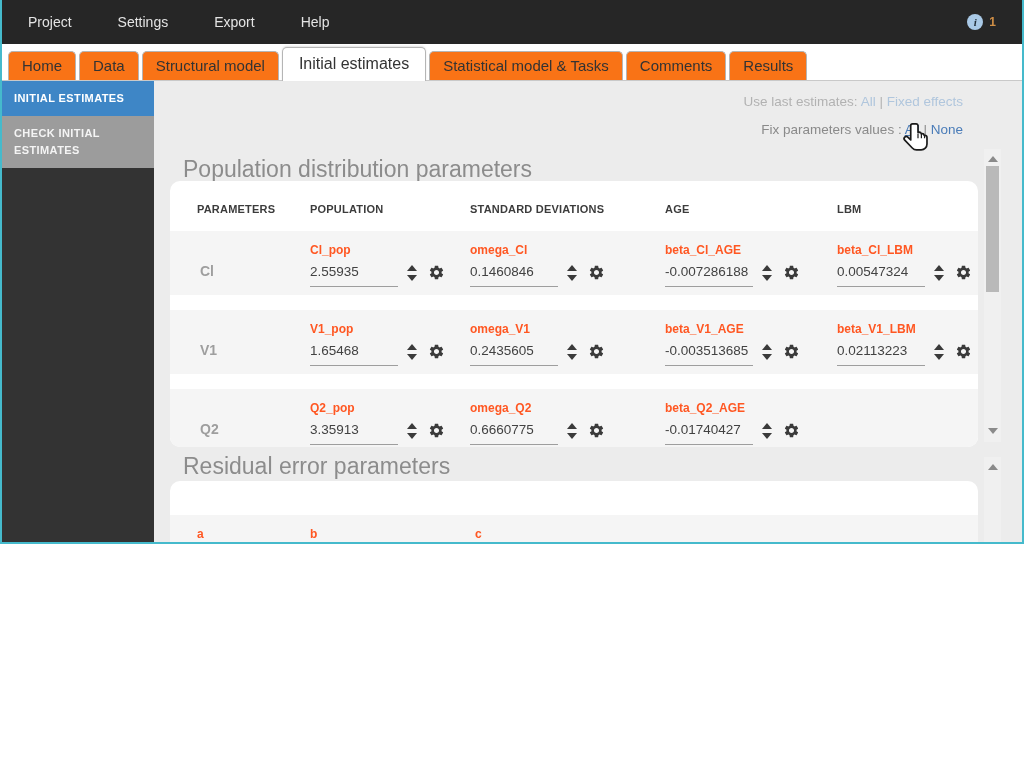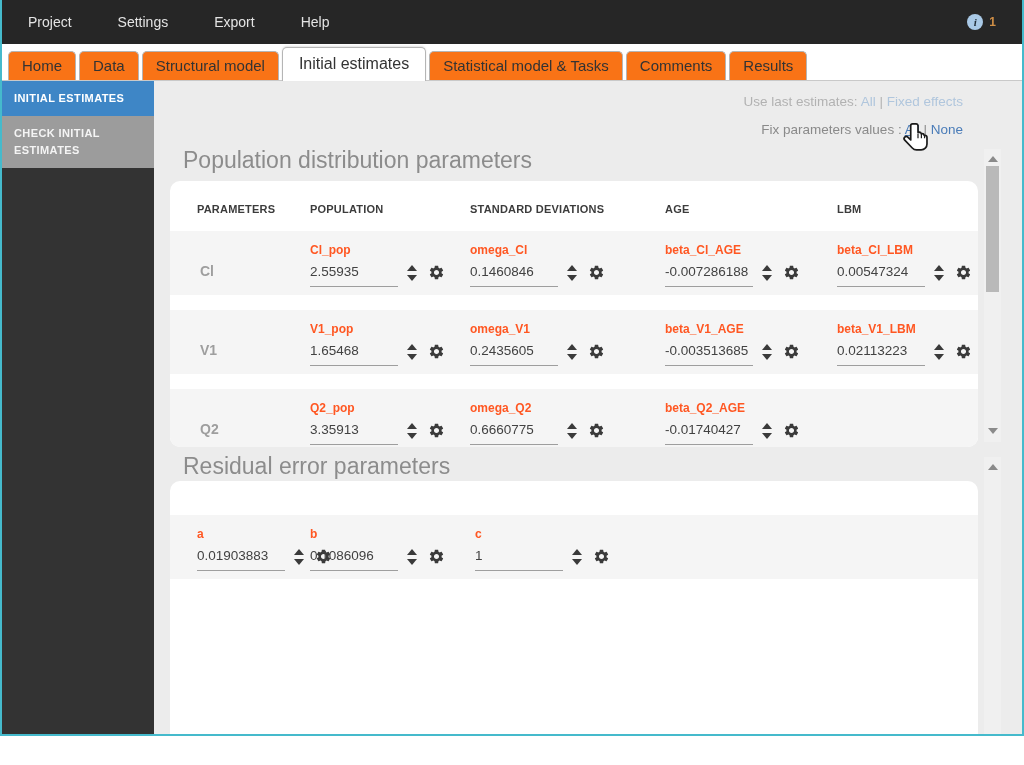--- a/index.html
+++ b/index.html
@@ -1,17 +1,17 @@
 <!DOCTYPE html>
 <html><head>
 <meta charset="utf-8">
 <style>
   * { margin:0; padding:0; box-sizing:border-box; }
   html,body { width:1024px; height:765px; font-family:"Liberation Sans", sans-serif; }
-  .window { width:1024px; height:736px; border-left:2px solid #45bacc; border-right:2px solid #45bacc;
+  .window { width:1024px; height:544px; border-left:2px solid #45bacc; border-right:2px solid #45bacc;
             border-bottom:2px solid #45bacc; background:#ececec; overflow:hidden; display:flex; flex-direction:column; }
 
   
   .menubar { height:44px; background:#262626; display:flex; align-items:center; padding:0 26px; flex:0 0 auto; }
   .menu-item { color:#e4e4e4; font-size:14px; margin-right:46px; cursor:default; }
   .menu-right { margin-left:auto; display:flex; align-items:center; }
   .info-circle { width:16px; height:16px; border-radius:50%; background:#a9c9e6; color:#1f2b35;
                  font-size:11px; font-weight:bold; font-family:"Liberation Serif", serif; font-style:italic;
                  display:inline-flex; align-items:center; justify-content:center; }
   .info-count { color:#d08f46; font-size:12px; font-weight:bold; margin-left:6px; }
@@ -120,21 +120,21 @@
         </div>
       </div>
 
       <div class="cursor">
         <svg width="32" height="34" viewBox="0 0 26 28">
           <path d="M8.5 1.5 C7.6 1.5 7 2.2 7 3.1 L7 14.8 L4.6 12.4 C3.9 11.7 2.8 11.7 2.1 12.4 C1.4 13.1 1.4 14.2 2.1 14.9 L8.3 21.4 C9.2 22.4 10.5 23 11.8 23 L15.6 23 C18.3 23 20.4 20.8 20.4 18.1 L20.4 12.8 C20.4 11.8 19.6 11 18.6 11 L18.1 11 C18 10.2 17.3 9.6 16.4 9.6 L15.7 9.6 C15.5 8.9 14.9 8.4 14.1 8.4 L13 8.5 L13 3.1 C13 2.2 12.3 1.5 11.4 1.5 Z" fill="#ffffff" stroke="#1a1a1a" stroke-width="1.4" stroke-linejoin="round"></path>
           <path d="M13 9.4 L13 13.4 M15.8 9.8 L15.8 13.4 M18.4 11.2 L18.4 13.4" stroke="#1a1a1a" stroke-width="1" fill="none"></path>
         </svg>
       </div>
 
-      <div class="section-title" style="top:66px;">Population distribution parameters</div>
+      <div class="section-title" style="top:75px;">Population distribution parameters</div>
 
       <div class="card" style="top:100px; height:266px;">
         <div class="grid thead">
           <div class="th">PARAMETERS</div>
           <div class="th">POPULATION</div>
           <div class="th">STANDARD DEVIATIONS</div>
           <div class="th">AGE</div>
           <div class="th">LBM</div>
         </div>
 

